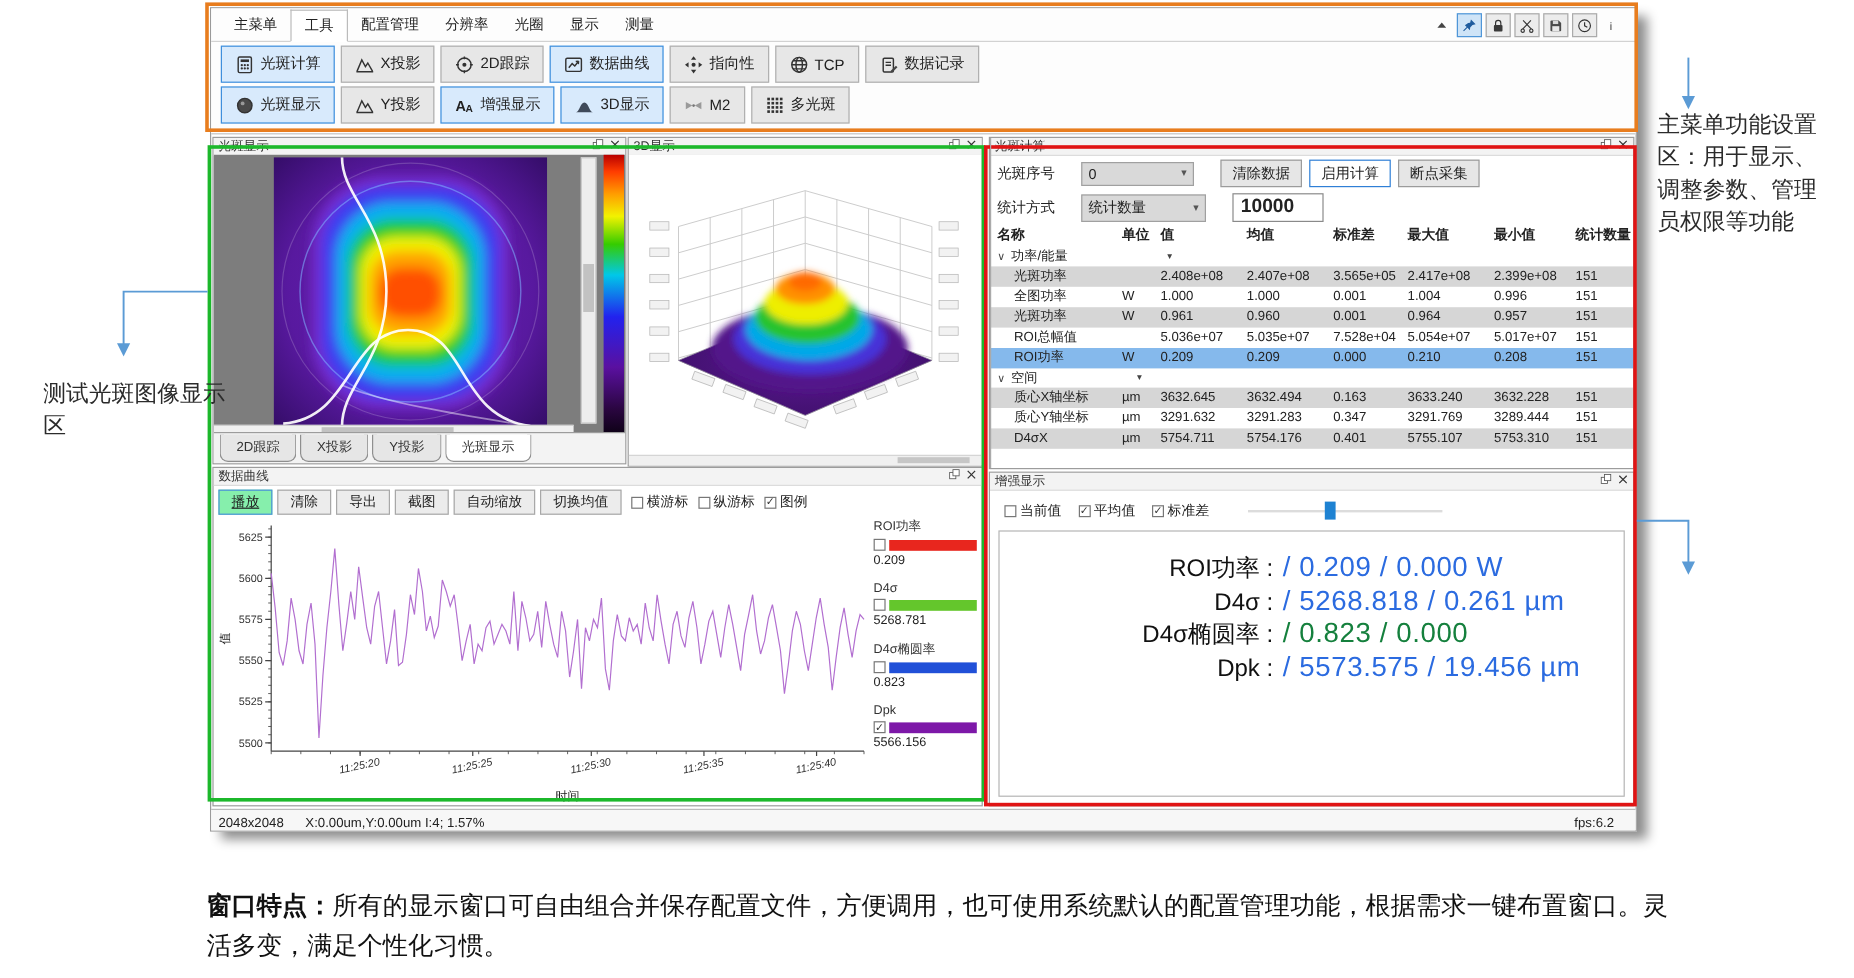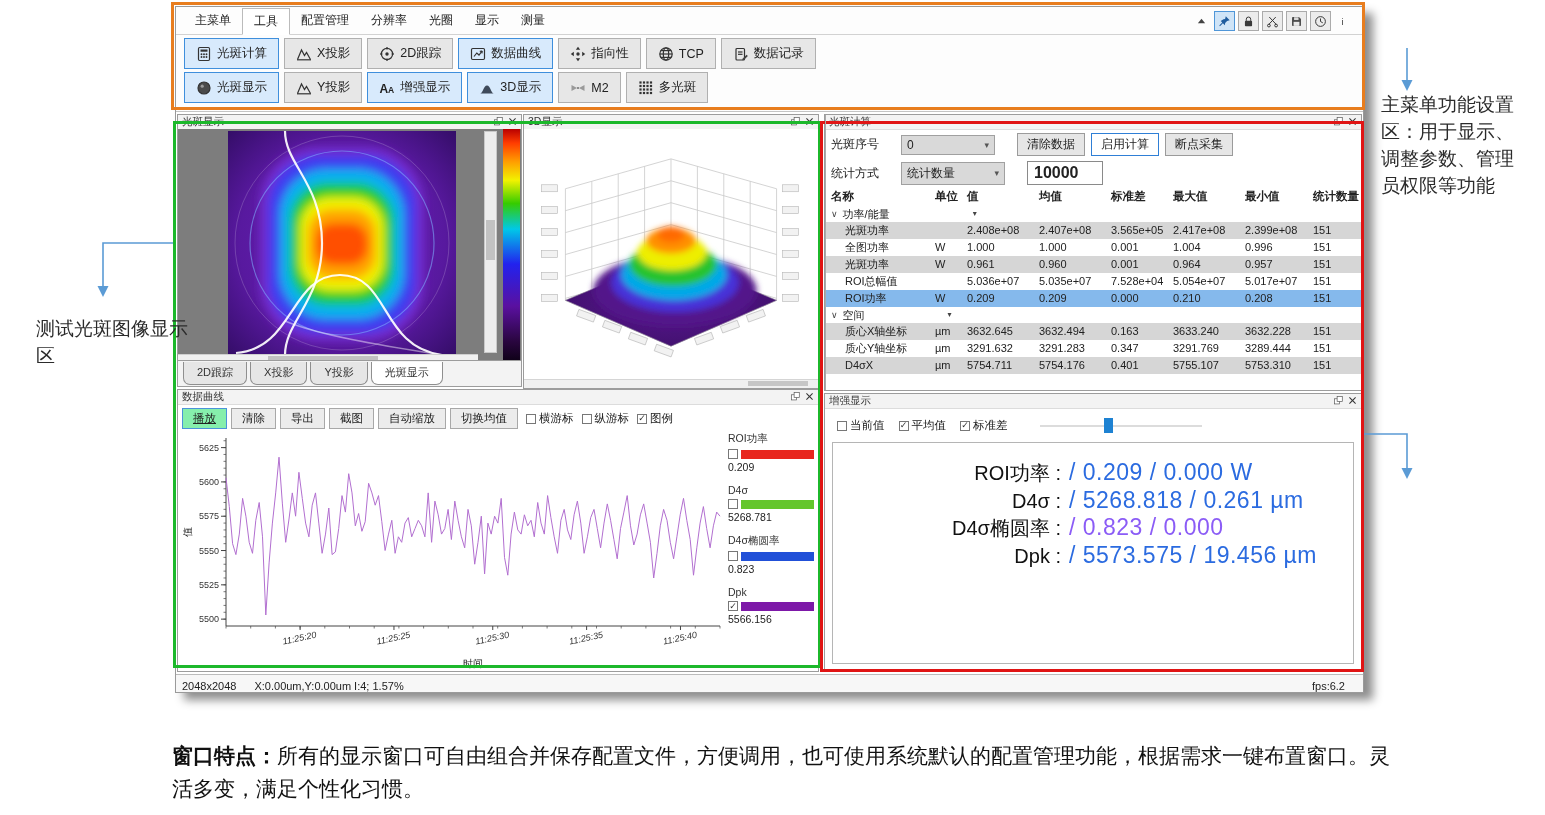--- a/index.html
+++ b/index.html
@@ -768,21 +768,21 @@
           <div class="erow">
             <span class="elabel">ROI功率 :</span>
             <span class="evalue" style="color:#2b6be0">/ 0.209 / 0.000 W</span>
           </div>
           <div class="erow">
             <span class="elabel">D4σ :</span>
             <span class="evalue" style="color:#2b6be0">/ 5268.818 / 0.261 µm</span>
           </div>
           <div class="erow">
             <span class="elabel">D4σ椭圆率 :</span>
-            <span class="evalue" style="color:#8b5cf6">/ 0.823 / 0.000</span>
+            <span class="evalue" style="color:#15803d">/ 0.823 / 0.000</span>
           </div>
           <div class="erow">
             <span class="elabel">Dpk :</span>
             <span class="evalue" style="color:#2b6be0">/ 5573.575 / 19.456 µm</span>
           </div>
         </div>
     </div>
 
     <div class="statusbar">
       <span class="size">2048x2048</span>

